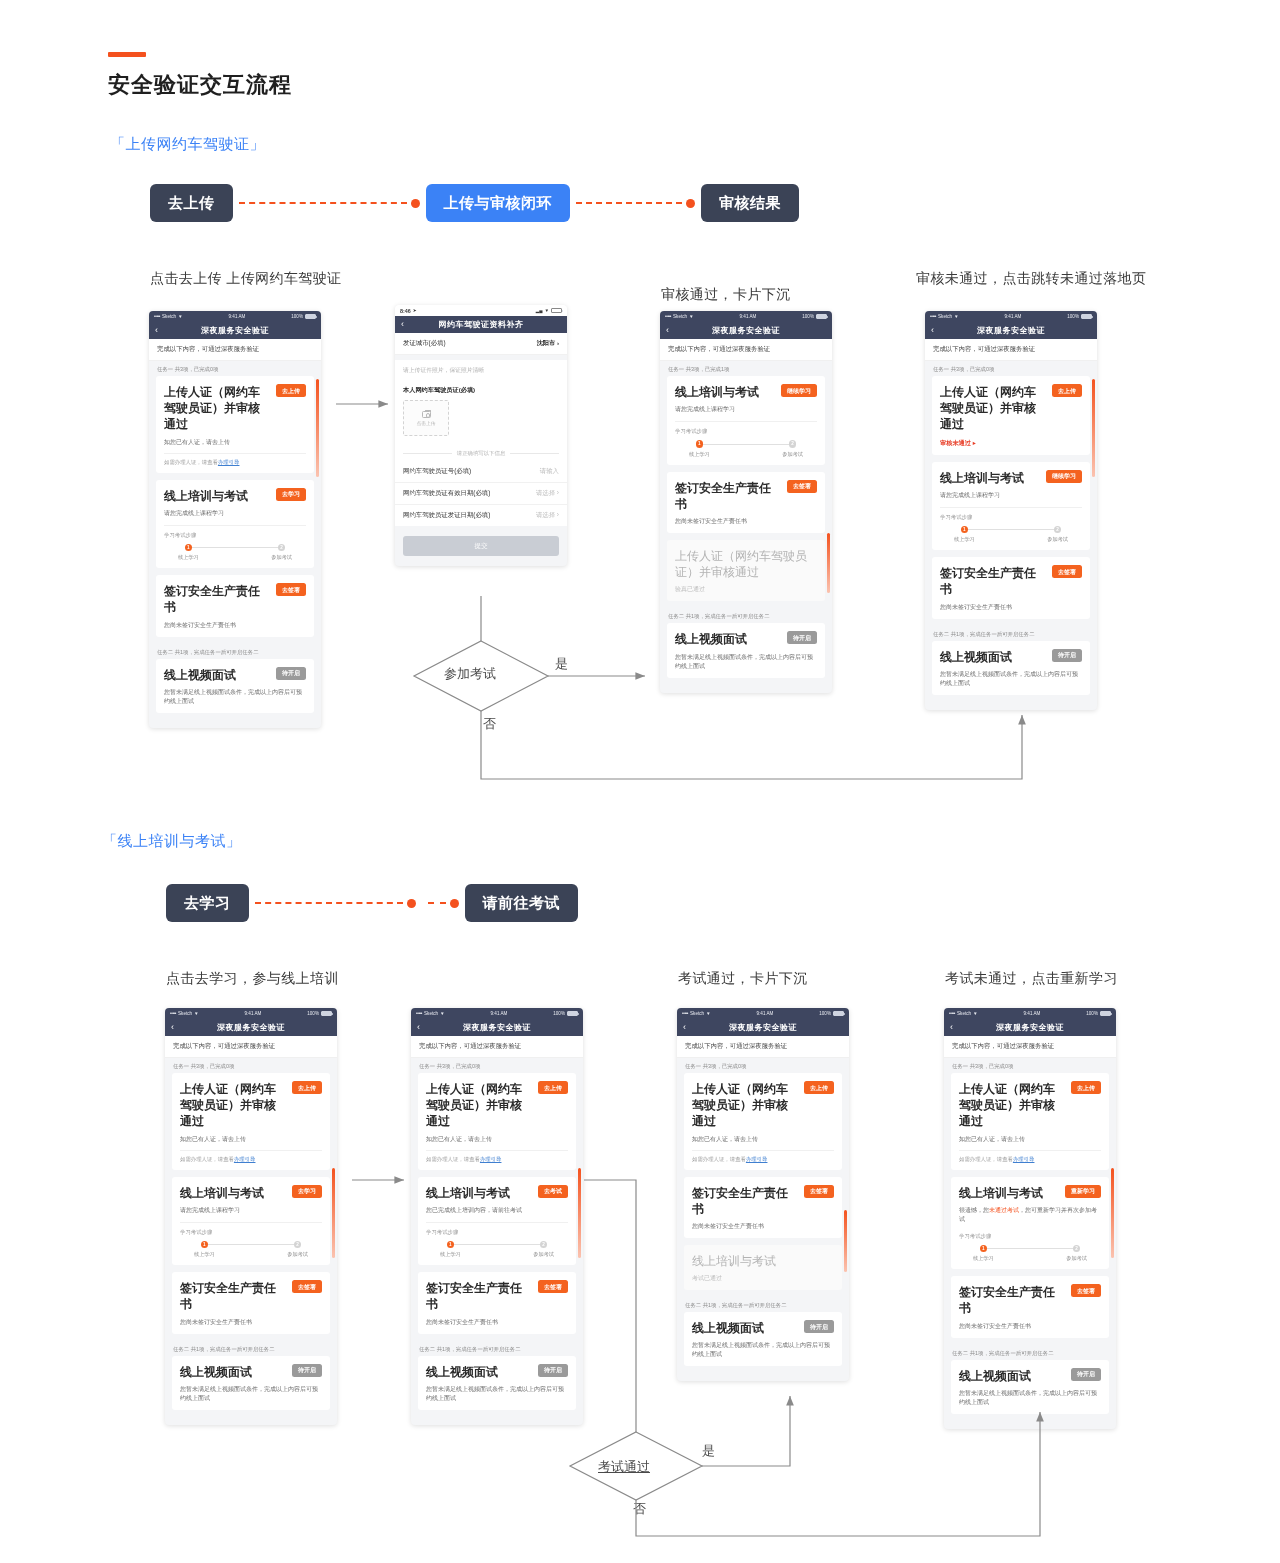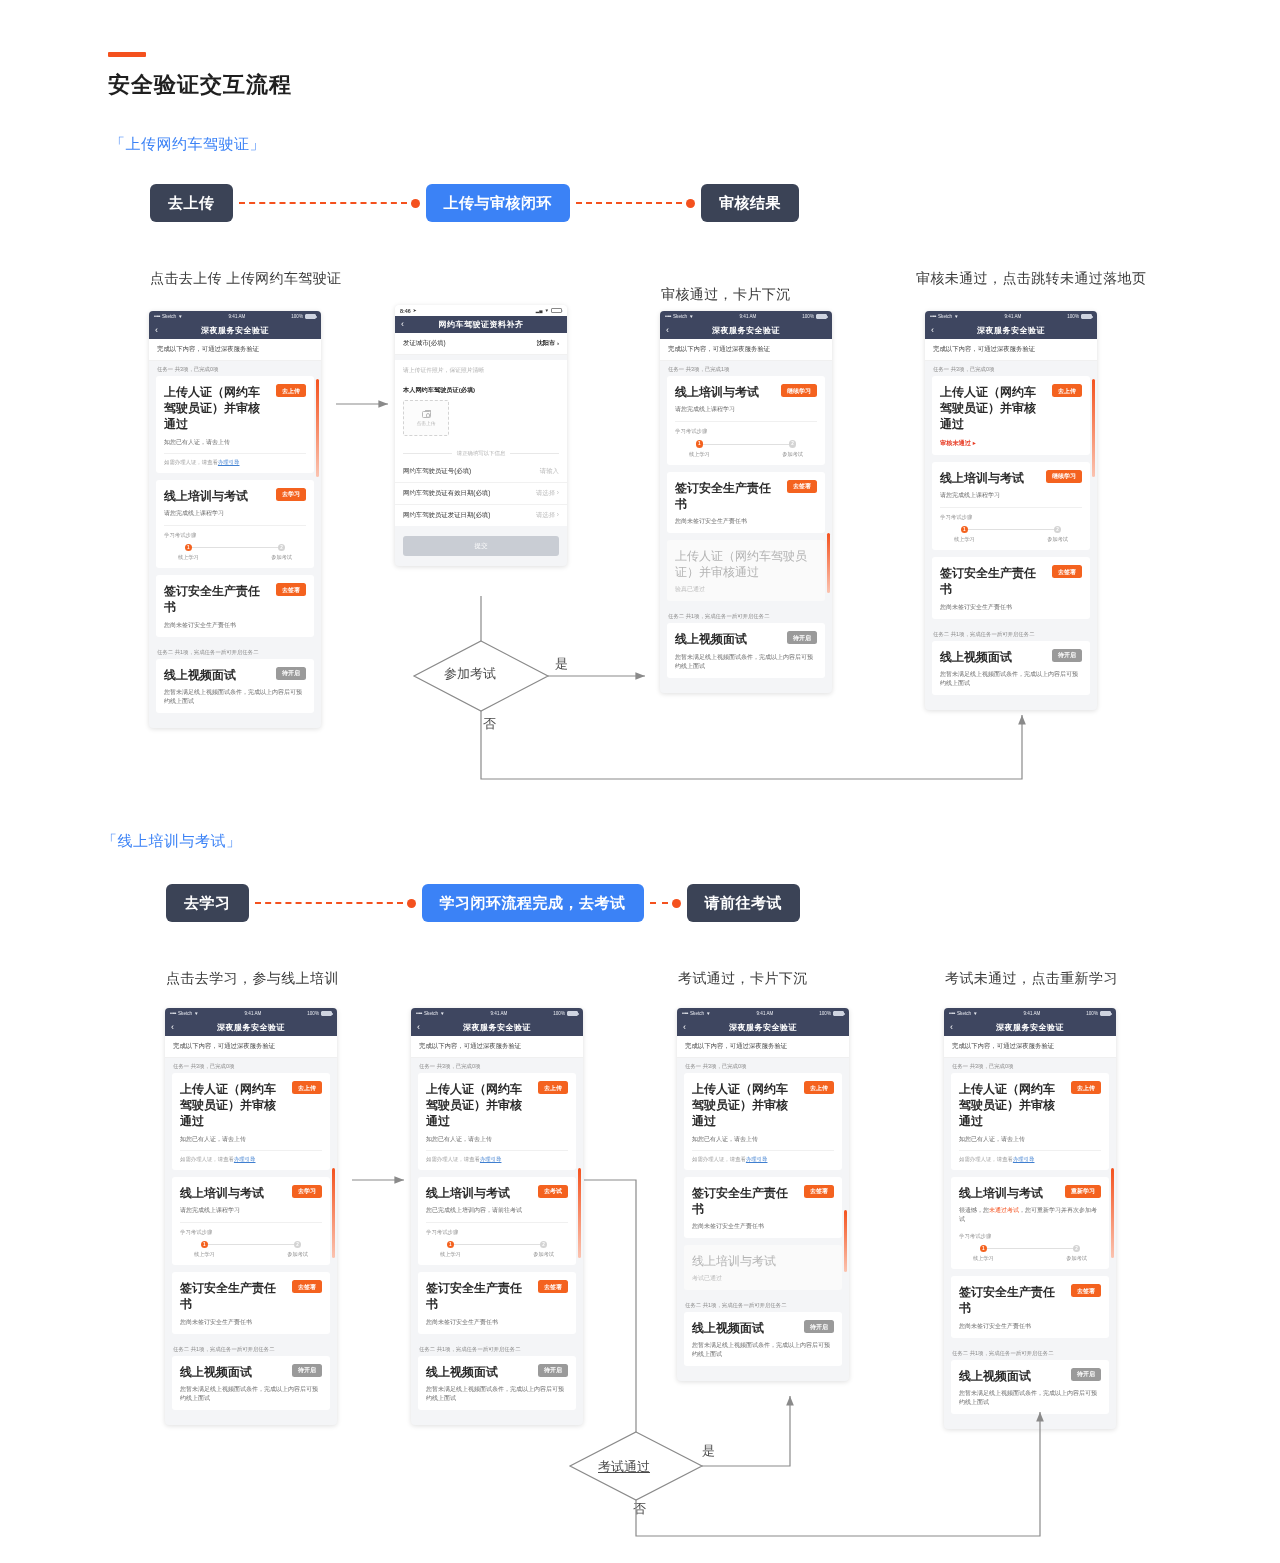--- a/index.html
+++ b/index.html
@@ -548,21 +548,20 @@
 <div class="edge-label" style="left:483px; top:715px;">否</div>
 
 <div class="section-label" style="left:102px; top:832px;">「线上培训与考试」</div>
 
 <div class="flow-row" style="left:166px; top:884px;">
   <div class="pill dark">去学习</div>
   <div class="dashes">
     <div class="dash-line" style="width:148px;"></div>
       <div class="dash-dot"></div>
   </div>
-  <div class="pill orange">学习闭环流程完成，去考试</div>
   <div class="dashes">
     <div class="dash-line" style="width:18px;"></div>
       <div class="dash-dot"></div>
   </div>
   <div class="pill dark">请前往考试</div>
 </div>
 
 <div class="caption" style="left:166px; top:970px;">点击去学习，参与线上培训</div>
 <div class="caption" style="left:412px; top:970px;margin-top:40px;">考试后，等待考试结果</div>
 <div class="caption" style="left:678px; top:970px;">考试通过，卡片下沉</div>

